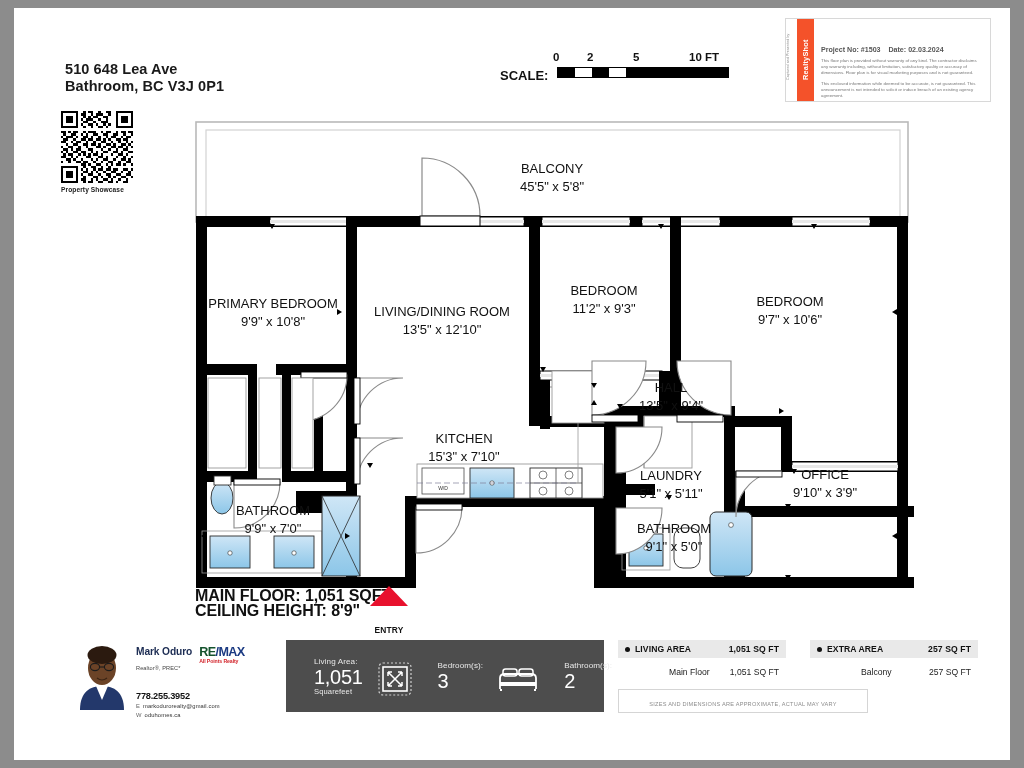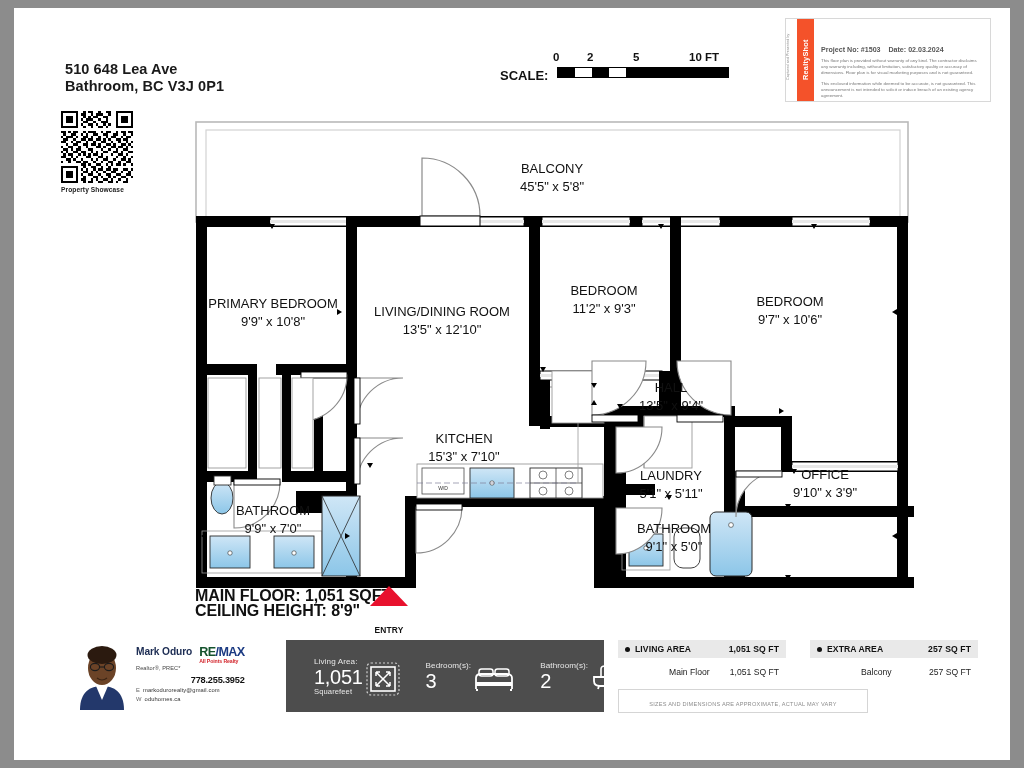--- a/index.html
+++ b/index.html
@@ -71,28 +71,28 @@
   #photo { width:52px; height:70px; position:relative; overflow:hidden; }
   #photo svg{display:block;}
   #agentinfo { padding-left:8px; padding-top:6px; }
   .arow { display:flex; align-items:flex-start; gap:7px; }
   #aname { font-size:10.2px; font-weight:bold; color:#1b2b52; letter-spacing:-0.1px;}
   #remax { line-height:1; padding-top:0px; }
   #remax .rm { font-size:12.6px; font-weight:bold; letter-spacing:-0.6px; }
   #remax .rm .r{color:#14532d;} #remax .rm .s{color:#1b3a82;} #remax .rm .m{color:#1b3a82;}
   #remax .apr { font-size:5.2px; font-weight:bold; color:#d2232a; letter-spacing:-0.1px; margin-top:0px;}
   #atitle { font-size:5.6px; color:#444; margin-top:1px; letter-spacing:0.1px;}
-  #aphone { font-size:9.2px; font-weight:bold; color:#111; margin-top:4px; letter-spacing:-0.2px;text-align:right;}
+  #aphone { font-size:9.2px; font-weight:bold; color:#111; margin-top:20px; letter-spacing:-0.2px;}
   .acon { font-size:5.8px; color:#333; margin-top:2.5px; letter-spacing:0.1px;}
   .acon b { font-weight:normal; color:#666; margin-right:3px; }
 
   
   #stats { position:absolute; left:272px; top:632px; width:318px; height:72px;
            background:#4d4d4d; display:flex; align-items:center; padding-left:28px; gap:26px;}
-  .stat { display:flex; align-items:flex-end; gap:3px; }
+  .stat { display:flex; align-items:flex-end; gap:15px; }
   .stat .txt .cap { font-size:8.1px; color:#e8e8e8; margin-bottom:1px; letter-spacing:0.1px;}
   .stat .txt .big { font-size:20px; color:#fff; font-weight:normal; line-height:20px; letter-spacing:-0.3px;}
   .stat .txt .sub { font-size:7.6px; color:#e8e8e8; margin-top:0px; letter-spacing:0.1px;}
   .stat svg { display:block; }
 
   
   #areas { position:absolute; left:604px; top:632px; width:360px; }
   .arow2 { display:flex; gap:24px; }
   .acol { flex:1; }
   .ahead { background:#e9e9e9; padding:4px 7px; display:flex; align-items:center;

